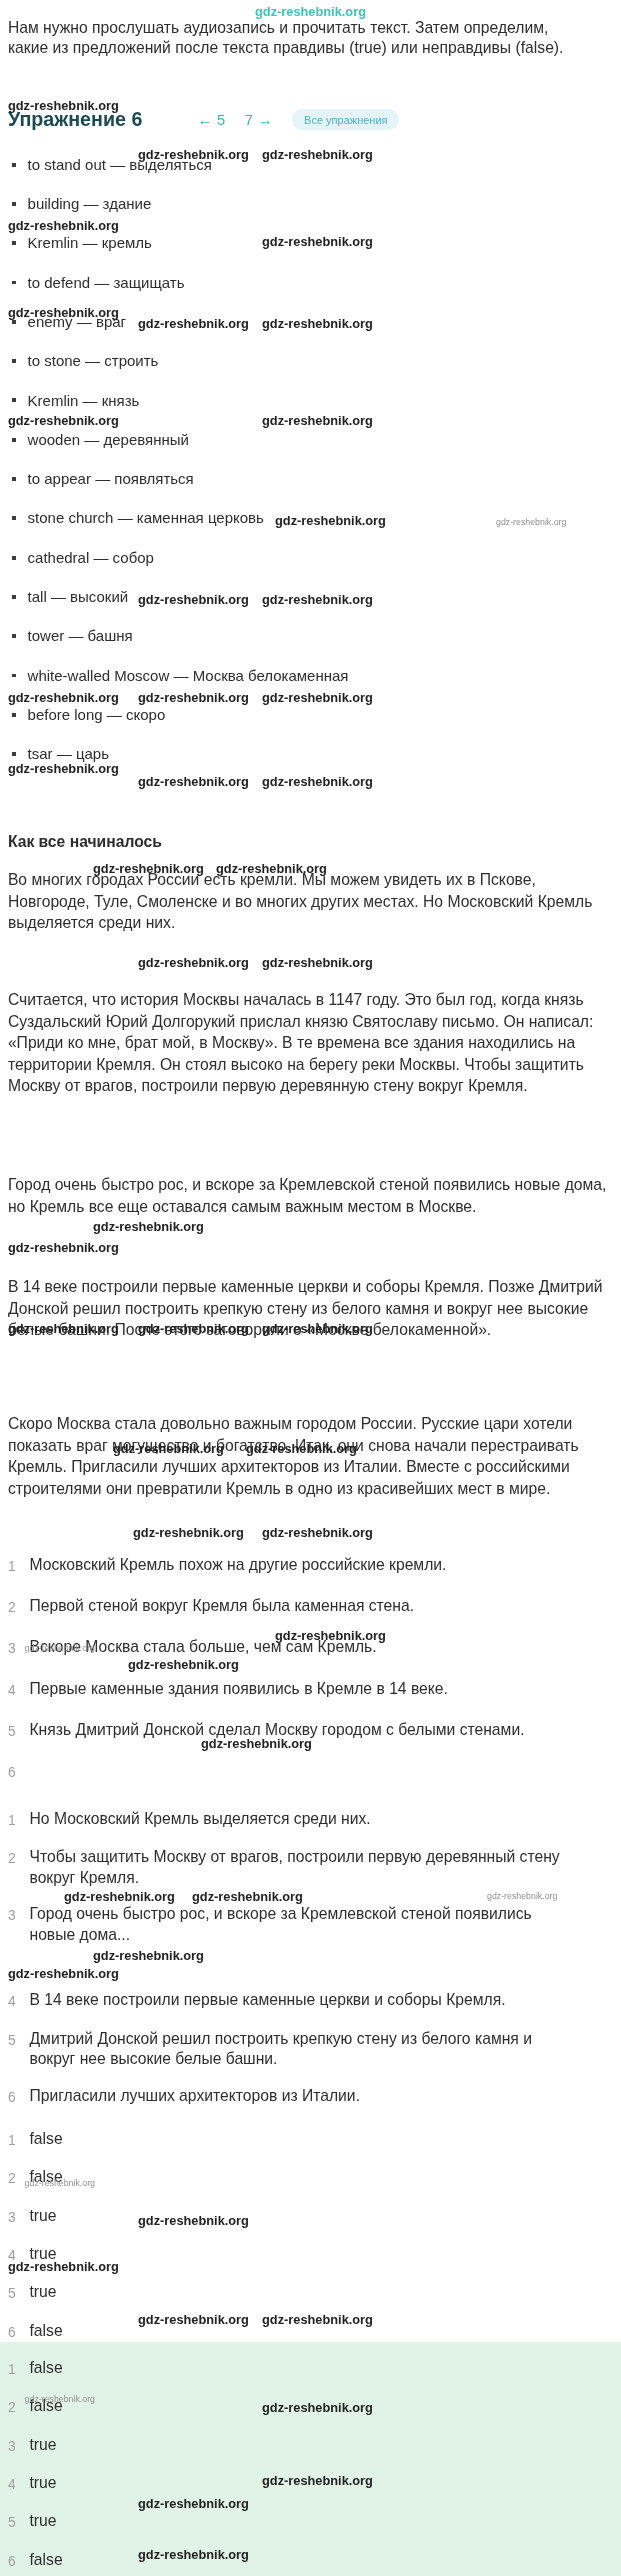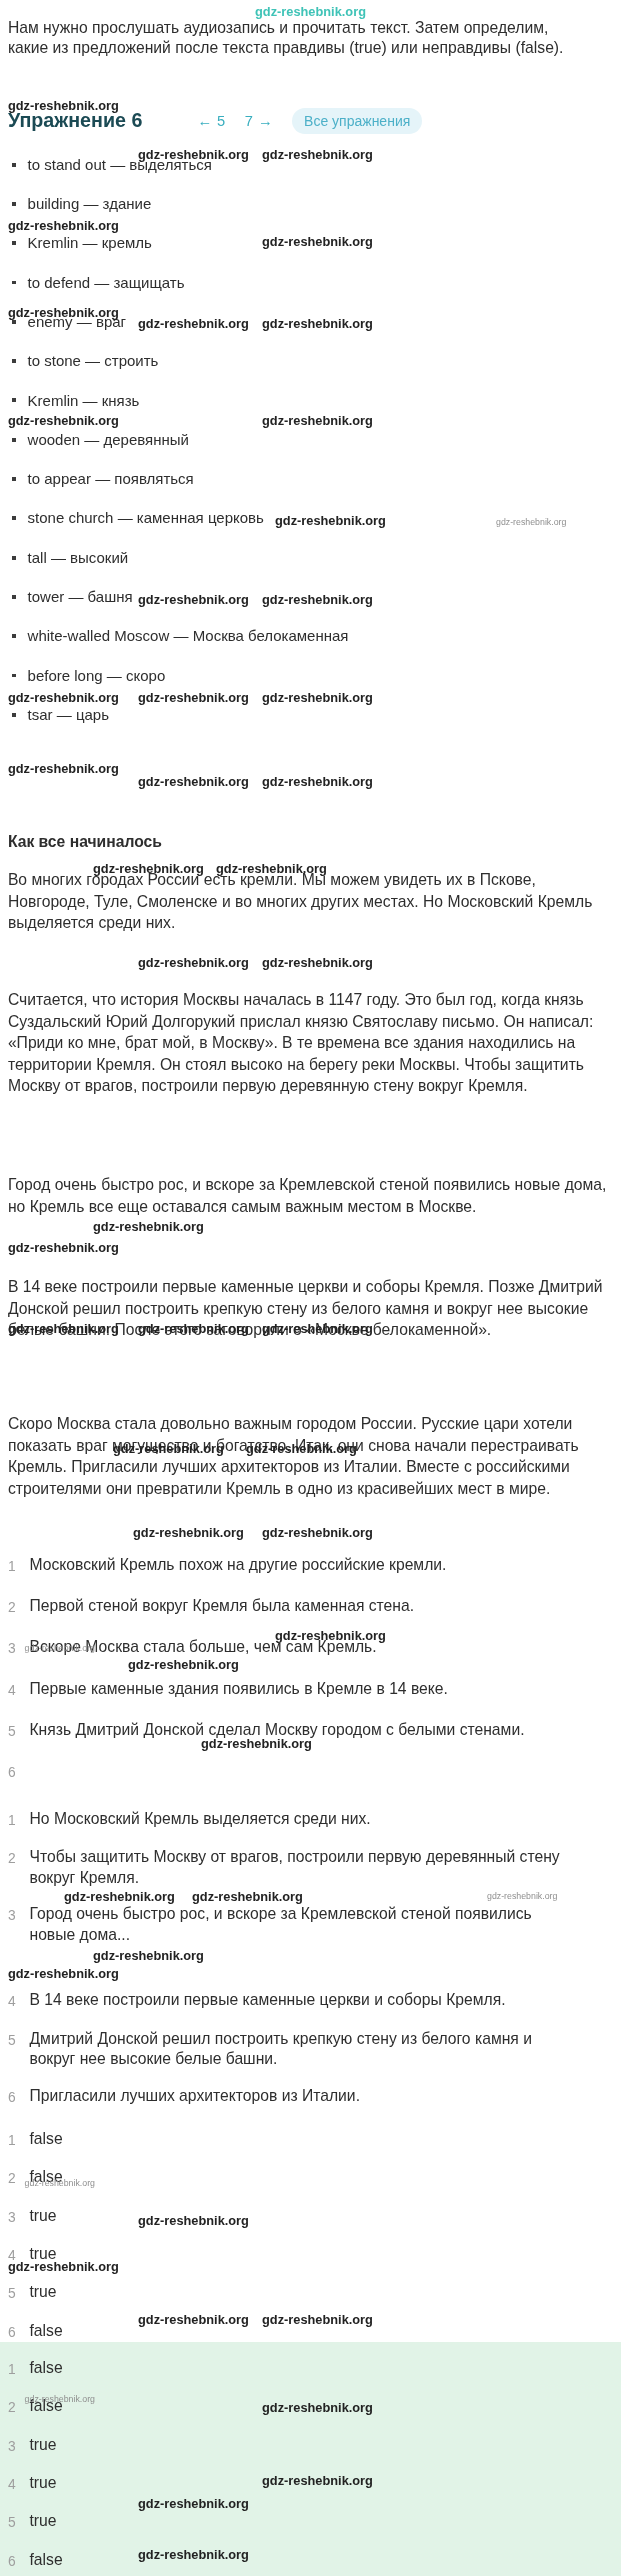--- a/index.html
+++ b/index.html
@@ -10,21 +10,21 @@
         font-size:12.8px;font-weight:bold;color:#3fc3b7;}
 
   .instruction{position:absolute;top:17.7px;left:7.9px;width:575px;margin:0;
         font-size:15.7px;line-height:20.6px;color:#2e2e2e;}
 
   .header-row{position:absolute;top:108px;left:7.9px;right:7.9px;display:flex;align-items:center;}
   .title{margin:0;font-size:19.7px;font-weight:bold;color:#1b4a54;}
   .exercise-nav{display:flex;align-items:center;margin-left:55px;gap:19.7px;}
   .nav-prev,.nav-next{display:flex;align-items:center;gap:4.9px;color:#38aebf;
         font-size:14.7px;text-decoration:none;cursor:pointer;}
-  .nav-all{background:#e5f4f9;color:#4cb0c8;font-size:14px;padding:4.9px 11.8px;
+  .nav-all{background:#e5f4f9;color:#4cb0c8;font-size:11px;padding:4.9px 11.8px;
         border-radius:13.8px;text-decoration:none;cursor:pointer;white-space:nowrap;}
 
   .vocab{position:absolute;top:145px;left:7.9px;width:605px;margin:0;padding:0;list-style:none;}
   .vocab li{position:relative;padding:9.8px 0 9.8px 19.7px;line-height:19.7px;font-size:15px;}
   .vocab li::before{content:"";position:absolute;left:3.9px;top:17.7px;width:3.9px;height:3.9px;
         background:#3c3c3c;}
 
   .story-heading{position:absolute;top:833px;left:7.9px;margin:0;font-size:15.7px;
         font-weight:bold;color:#2e2e2e;}
 
@@ -75,20 +75,21 @@
       <li><span>to stand out — выделяться</span></li>
       <li><span>building — здание</span></li>
       <li><span>Kremlin — кремль</span></li>
       <li><span>to defend — защищать</span></li>
       <li><span>enemy — враг</span></li>
       <li><span>to stone — строить</span></li>
       <li><span>Kremlin — князь</span></li>
       <li><span>wooden — деревянный</span></li>
       <li><span>to appear — появляться</span></li>
       <li><span>stone church — каменная церковь</span></li>
+      <li><span>cathedral — собор</span></li>
       <li><span>tall — высокий</span></li>
       <li><span>tower — башня</span></li>
       <li><span>white-walled Moscow — Москва белокаменная</span></li>
       <li><span>before long — скоро</span></li>
       <li><span>tsar — царь</span></li>
     </ul>
 
   <h2 class="story-heading">Как все начиналось</h2>
 
   <div id="paragraphs">

